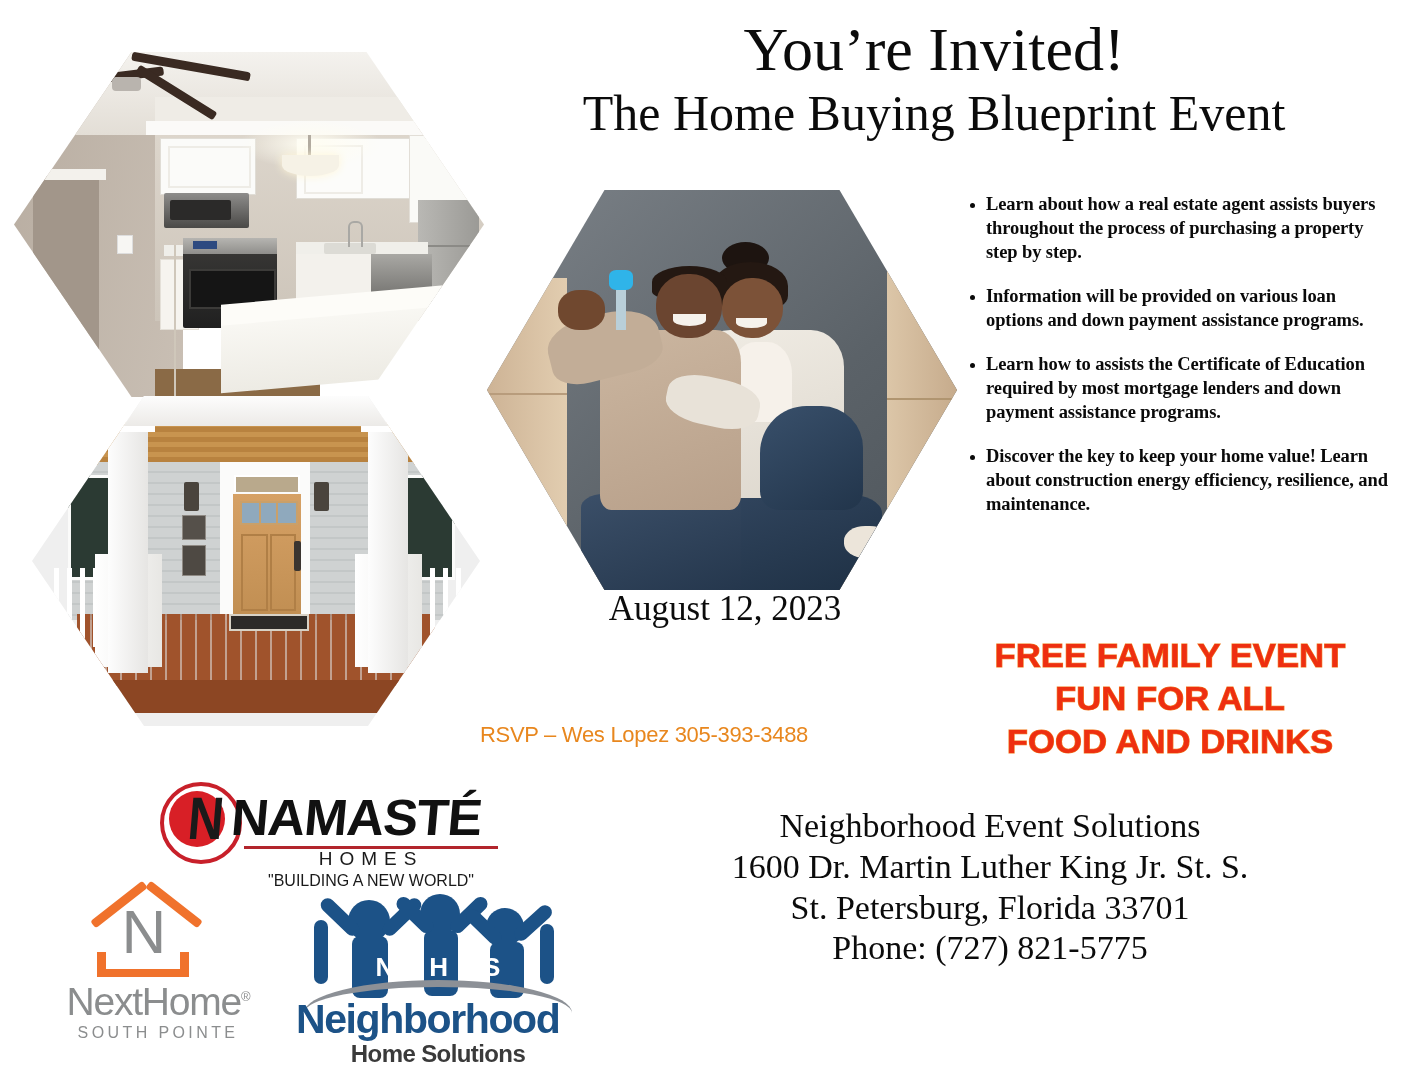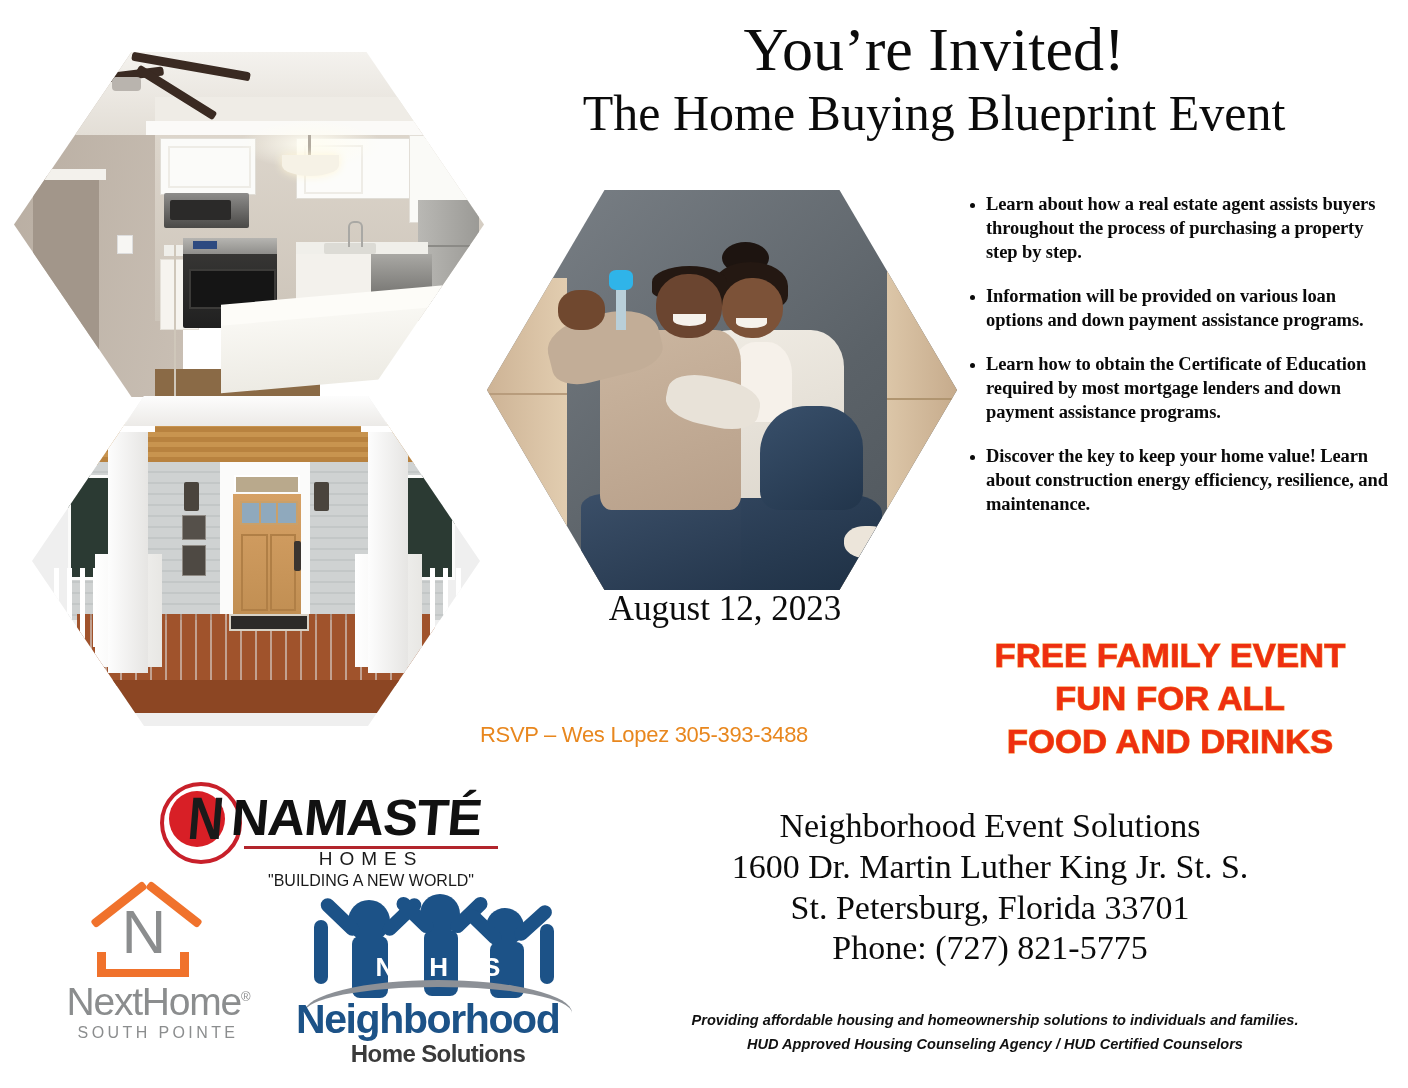--- a/index.html
+++ b/index.html
@@ -394,45 +394,41 @@
 
   <div id="headline">
     <div class="l1">You’re Invited!</div>
     <div class="l2">The Home Buying Blueprint Event</div>
   </div>
 
   <div id="bullets">
     <ul>
       <li>Learn about how a real estate agent assists buyers throughout the process of purchasing a property step by step.</li>
       <li>Information will be provided on various loan options and down payment assistance programs.</li>
-      <li>Learn how to obtain the Certificate of Education required by most mortgage lenders and down payment assistance programs.</li>
+      <li>Learn how to assists the Certificate of Education required by most mortgage lenders and down payment assistance programs.</li>
       <li>Discover the key to keep your home value! Learn about construction energy efficiency, resilience, and maintenance.</li>
     </ul>
   </div>
 
   <div id="event-when">
     <div class="date">August 12, 2023</div>
   </div>
   <div id="rsvp">RSVP – Wes Lopez 305-393-3488</div>
 
   <div id="promo">
     <div class="p1">FREE FAMILY EVENT</div>
     <div class="p2">FUN FOR ALL</div>
     <div class="p3">FOOD AND DRINKS</div>
   </div>
 
   <div id="org">
     <div class="line">Neighborhood Event Solutions</div>
     <div class="line">1600 Dr. Martin Luther King Jr. St. S.</div>
     <div class="line">St. Petersburg, Florida 33701</div>
     <div class="line">Phone: (727) 821-5775</div>
-  </div>
-  <div id="tagline">
-    <span class="t1">Providing affordable housing and homeownership solutions to individuals and families.</span>
-    <span class="t2">HUD Approved Housing Counseling Agency / HUD Certified Counselors</span>
   </div>
 
   <div id="logo-namaste">
     <div class="ring"></div>
     <div class="disc"></div>
     <div class="bigN">N</div>
     <div class="word">NAMASTÉ</div>
     <div class="rule"></div>
     <div class="sub">HOMES</div>
     <div class="slogan">"BUILDING A NEW WORLD"</div>

